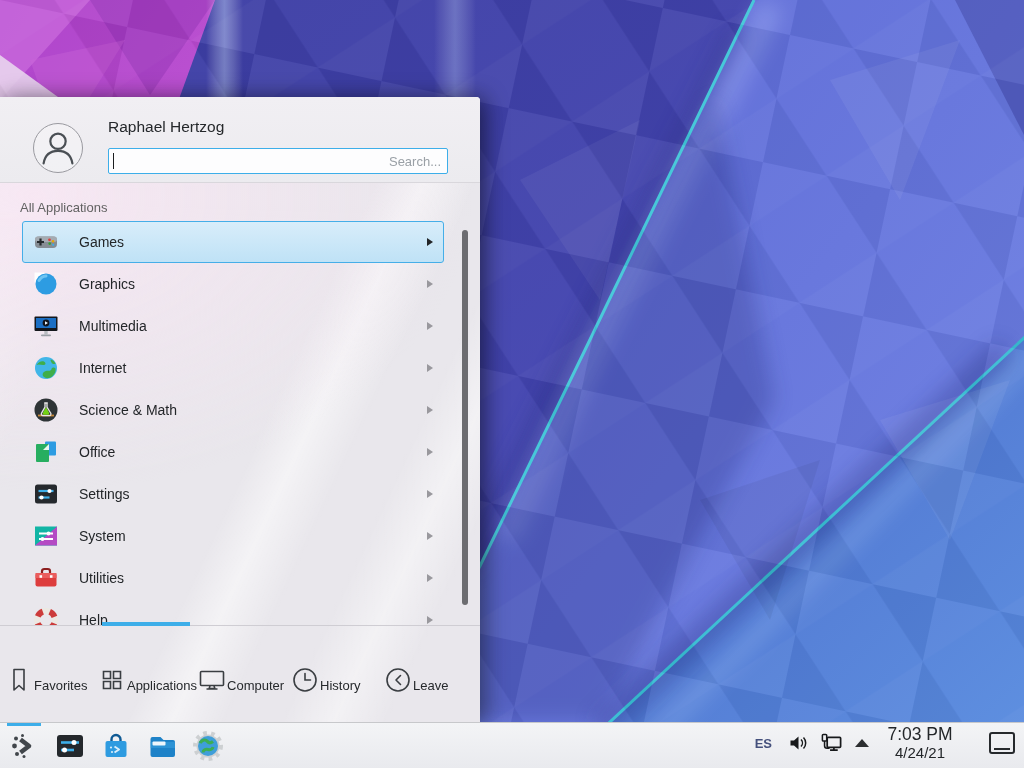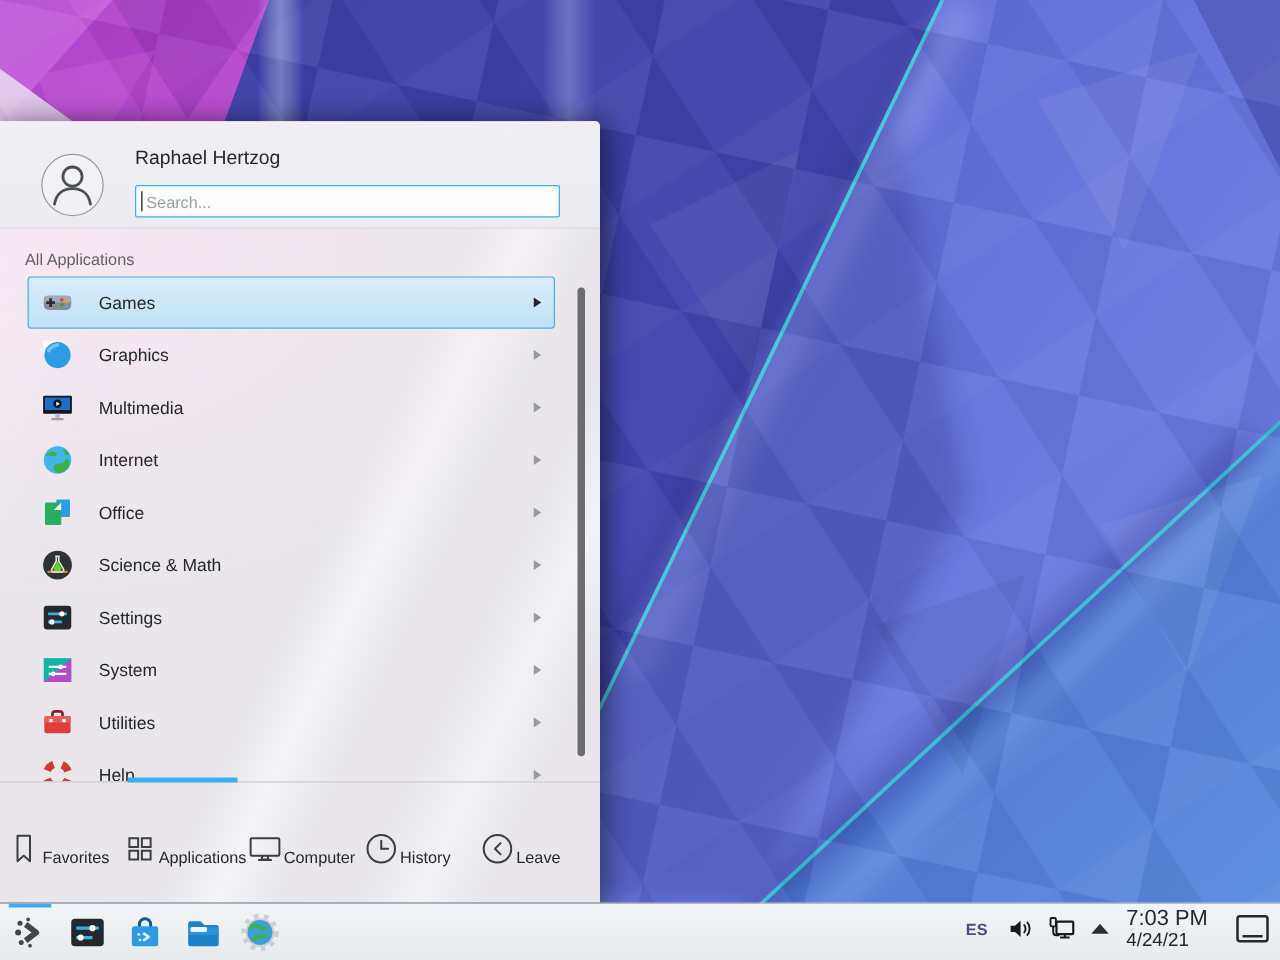--- a/index.html
+++ b/index.html
@@ -20,21 +20,21 @@
         linear-gradient(115deg, transparent 54%, rgba(255,255,255,.5) 60%, transparent 67%, transparent 74%, rgba(255,255,255,.45) 81%, transparent 88%);}
   .lheader{position:absolute;left:0;top:0;width:100%;height:86px;
            background:linear-gradient(#f1eff3,#ecebef);border-bottom:1px solid #d9d7dc;border-radius:0 4px 0 0;}
   .avatar{position:absolute;left:33px;top:26px;width:50px;height:50px;border-radius:50%;
           border:1px solid #9a9aa0;background:rgba(255,255,255,.25);}
   .avatar svg{position:absolute;left:0;top:0;}
   .user-name{position:absolute;left:108px;top:21px;font-size:15.5px;color:#25282b;}
   .search-wrap{position:absolute;left:108px;top:51px;width:340px;height:26px;}
   .search-wrap input{width:100%;height:100%;border:1px solid #3daee9;border-radius:2px;
           background:#fdfdfe;padding:0 6px 0 8px;font-size:13px;color:#333;outline:none;
-          font-family:inherit;}
+          font-family:inherit;text-align:right;}
   .search-wrap input::placeholder{color:#9aa0a6;}
   .caret{position:absolute;left:5px;top:5px;width:1px;height:16px;background:#1b1d1f;}
   .section-label{position:absolute;left:20px;top:103px;font-size:13px;color:#626262;}
   
   .list{position:absolute;left:0;top:124px;width:100%;height:404px;overflow:hidden;}
   .row{position:relative;height:42px;margin:0 36px 0 22px;display:flex;align-items:center;
        padding-left:10px;border:1px solid transparent;border-radius:3px;cursor:default;}
   .row.selected{background:linear-gradient(#d8edfa,#bfe2f6);border-color:#45aee8;}
   .cat-icon{width:26px;height:26px;flex:0 0 26px;display:inline-flex;}
   .cat-icon svg{width:26px;height:26px;}
@@ -58,21 +58,21 @@
   .launchers{position:absolute;left:8px;top:7px;display:flex;gap:14px;}
   .tb-btn{width:32px;height:32px;display:inline-flex;align-items:center;justify-content:center;}
   .tb-btn svg{width:32px;height:32px;}
   .tray{position:absolute;right:0;top:0;height:40px;display:flex;align-items:center;}
   .kb{font-size:13px;font-weight:bold;color:#44507c;margin-right:16px;}
   .tray-icon{display:inline-flex;align-items:center;}
   .tray-icon.vol{margin-right:12px;}
   .tray-icon.net{margin-right:12px;}
   .tray-arrow{width:0;height:0;border-left:7px solid transparent;border-right:7px solid transparent;
        border-bottom:8px solid #2c2e30;margin-right:14px;}
-  .clock{display:flex;flex-direction:column;line-height:1.05;margin-right:14px;min-width:74px;}
+  .clock{display:flex;flex-direction:column;align-items:center;line-height:1.05;margin-right:32px;min-width:74px;}
   .clock-time{font-size:17.5px;color:#232629;}
   .clock-date{font-size:15px;color:#232629;margin-top:1px;}
   .showdesk{position:relative;width:26px;height:22px;border:2px solid #26292c;border-radius:3px;
        margin-right:9px;background:transparent;}
   .showdesk::after{content:"";position:absolute;left:3px;right:3px;bottom:2px;height:2px;background:#26292c;}
 </style>
 </head>
 <body>
 
 <div id="screen">
@@ -216,39 +216,39 @@
               <path d="M18 4.5c2 .8 3.5 2.2 4.5 4-1.5 1-3.5.5-4-1s-1.5-2.5-.5-3z" fill="#3fae49"></path>
             </svg>
         </span>
         <span class="row-label">Internet</span>
         <span class="row-arrow"></span>
       </div>
 
       <div class="row">
         <span class="cat-icon">
           <svg viewBox="0 0 26 26">
-              <rect x="12" y="2.5" width="11" height="14" rx="1" fill="#2d9ce2"></rect>
-              <rect x="3" y="5" width="13" height="18" rx="1" fill="#27ae60"></rect>
-              <path d="M16 5v6h-6z" fill="#e8f8ee"></path>
-            </svg>
-        </span>
-        <span class="row-label">Office</span>
-        <span class="row-arrow"></span>
-      </div>
-
-      <div class="row">
-        <span class="cat-icon">
-          <svg viewBox="0 0 26 26">
               <circle cx="13" cy="13" r="11.5" fill="#2e3436"></circle>
               <rect x="5" y="17.6" width="16" height="1.8" fill="#c8893a"></rect>
               <path d="M10.2 15.2l2.8-5.2 2.8 5.2c.8 1.5.2 2.6-1 2.6h-3.6c-1.2 0-1.8-1.1-1-2.6z" fill="#73d216"></path>
               <path d="M11.2 6h3.6M12 6v4l-3.6 6.4A1.6 1.6 0 0 0 9.8 18.6h6.4a1.6 1.6 0 0 0 1.4-2.6L14 10V6" stroke="#e6e6e6" stroke-width="1.3" fill="none"></path>
             </svg>
         </span>
         <span class="row-label">Science &amp; Math</span>
+        <span class="row-arrow"></span>
+      </div>
+
+      <div class="row">
+        <span class="cat-icon">
+          <svg viewBox="0 0 26 26">
+              <rect x="12" y="2.5" width="11" height="14" rx="1" fill="#2d9ce2"></rect>
+              <rect x="3" y="5" width="13" height="18" rx="1" fill="#27ae60"></rect>
+              <path d="M16 5v6h-6z" fill="#e8f8ee"></path>
+            </svg>
+        </span>
+        <span class="row-label">Office</span>
         <span class="row-arrow"></span>
       </div>
 
       <div class="row">
         <span class="cat-icon">
           <svg viewBox="0 0 26 26">
               <rect x="2" y="3.5" width="22" height="19" rx="2.5" fill="#25292d"></rect>
               <path d="M5.5 10h15" stroke="#3daee9" stroke-width="2.2"></path>
               <path d="M5.5 16.5h11" stroke="#3daee9" stroke-width="2.2"></path>
               <circle cx="16.5" cy="10" r="2.1" fill="#ffffff"></circle>

